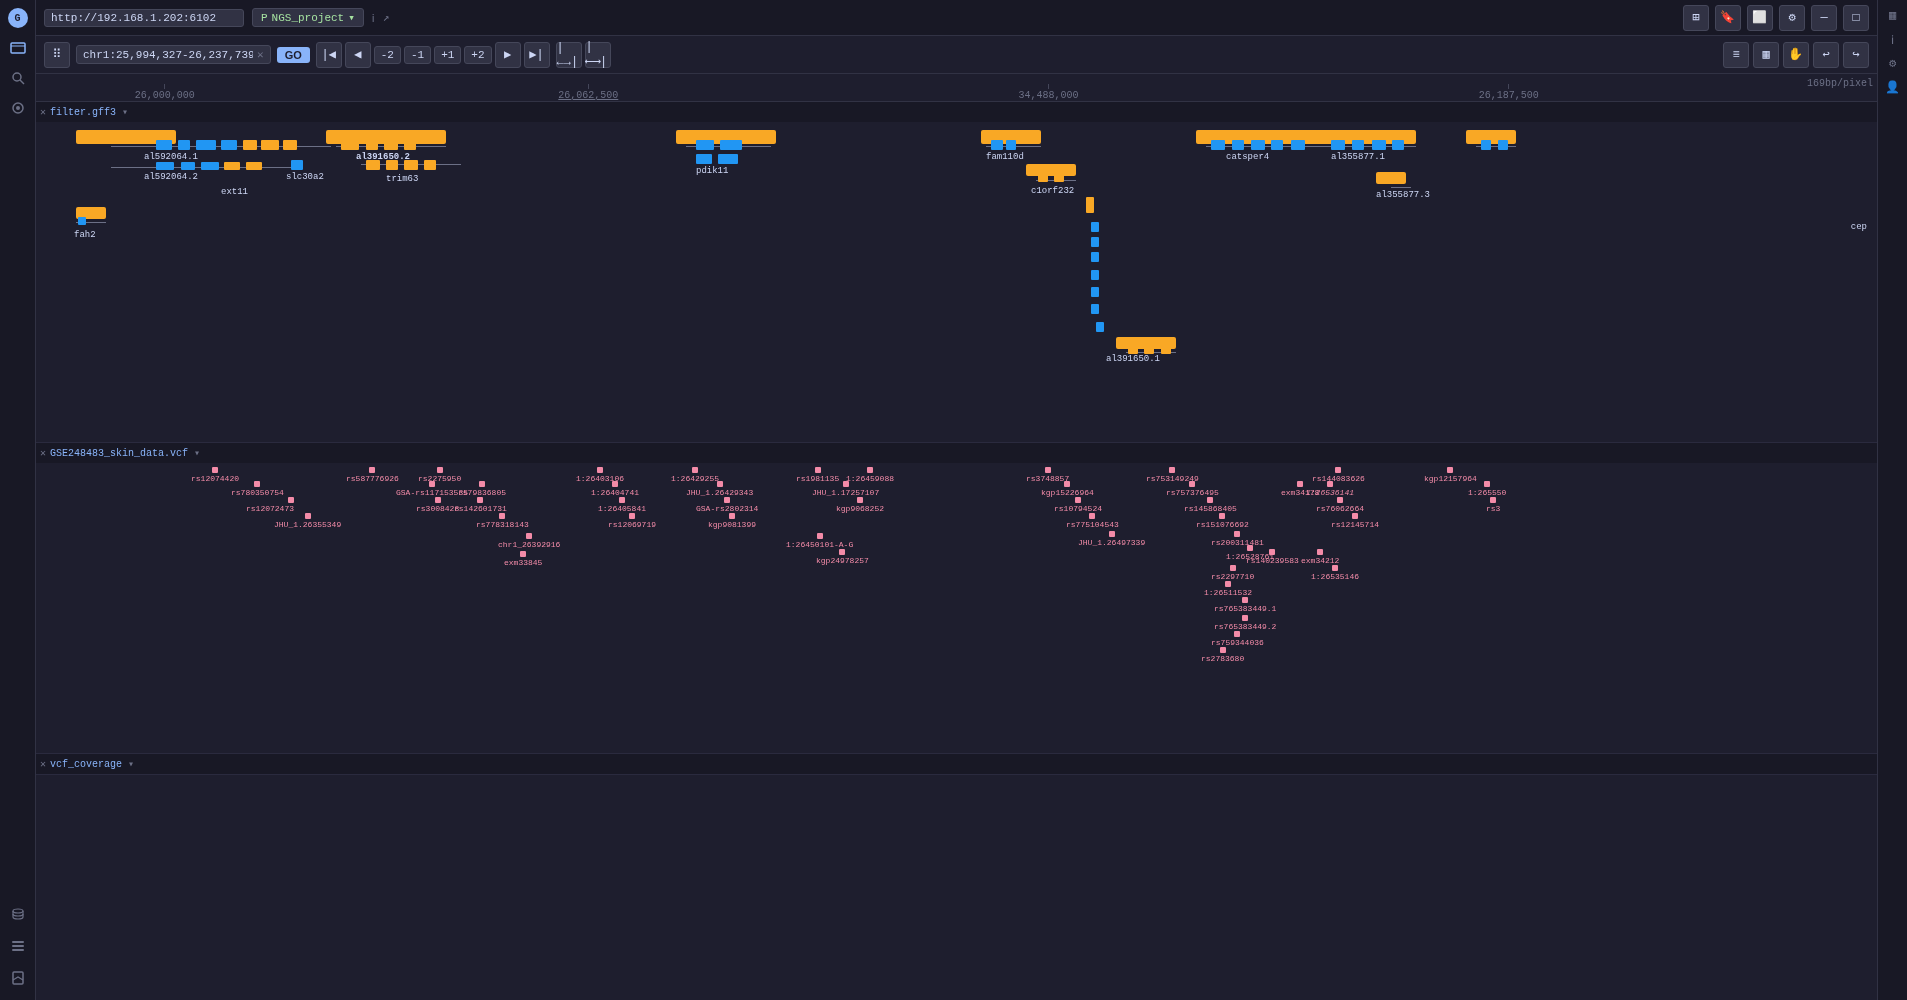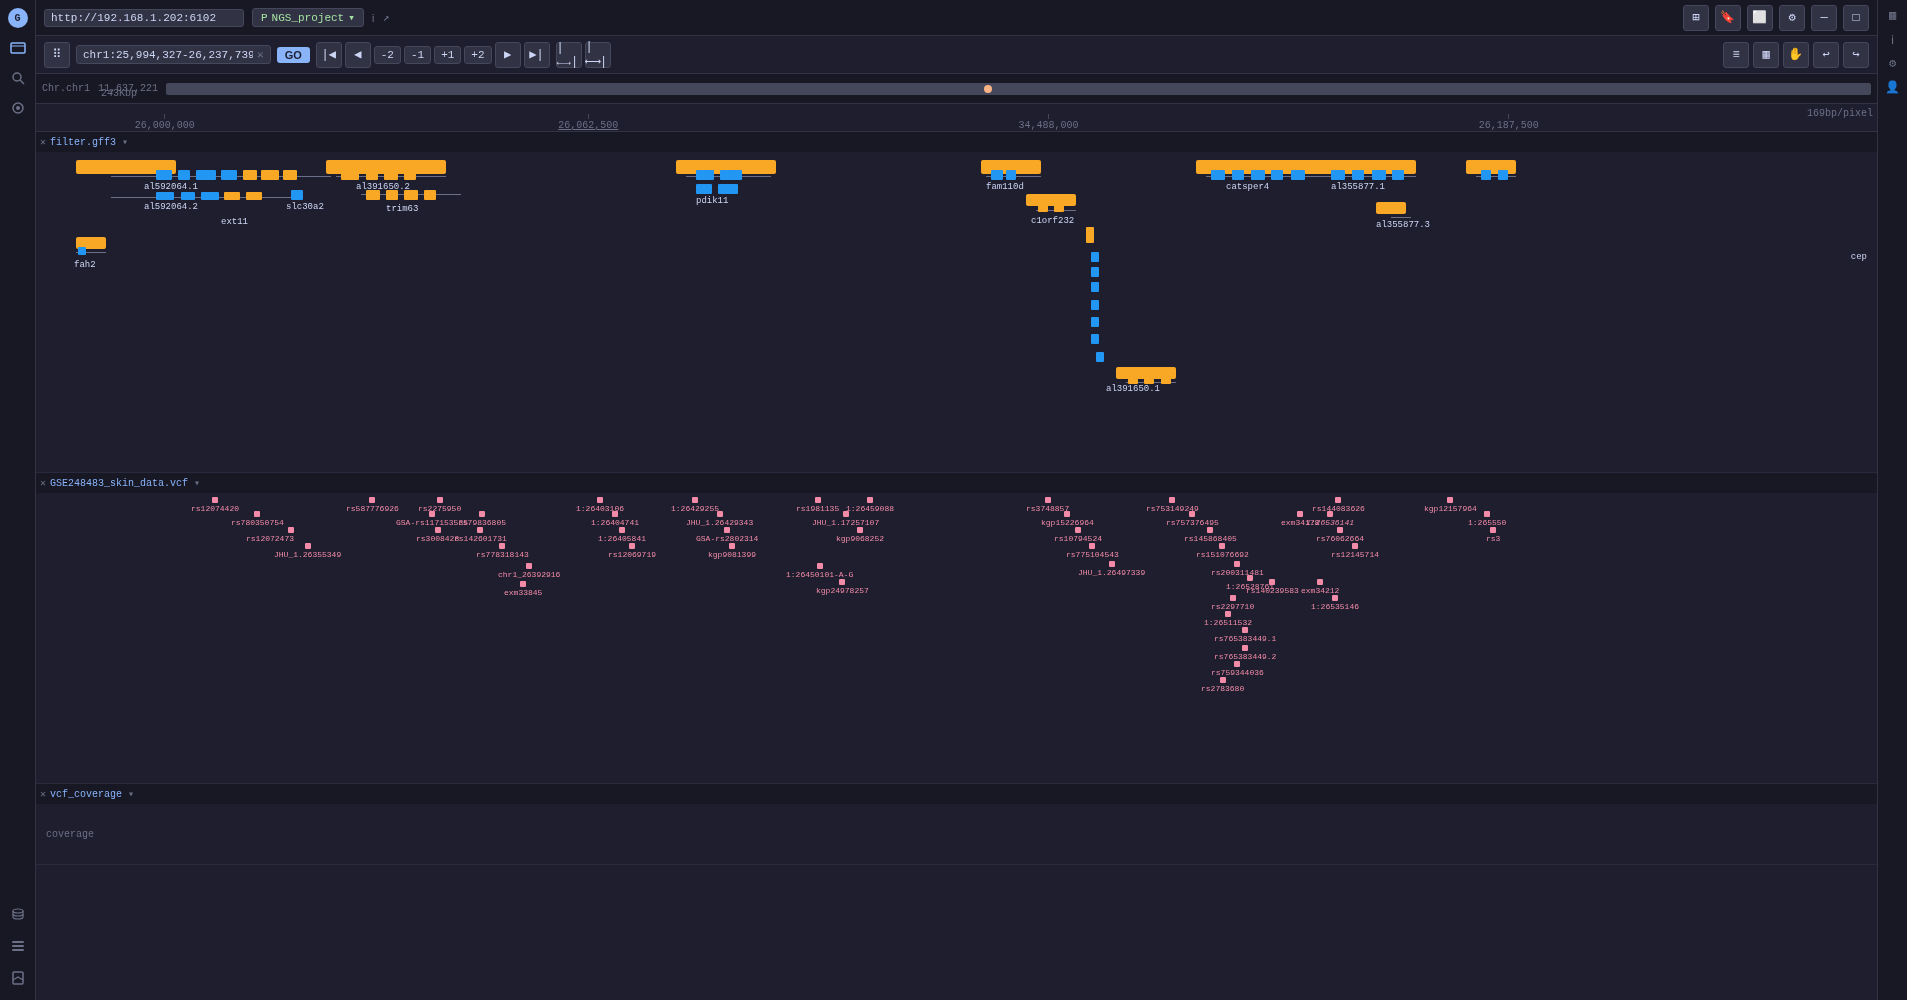--- a/index.html
+++ b/index.html
@@ -448,28 +448,20 @@
 
     <div style="display:flex; gap:4px; align-items:center;">
       <div class="nav-icon-btn">≡</div>
       <div class="nav-icon-btn">▦</div>
       <div class="nav-icon-btn">✋</div>
       <div class="nav-icon-btn">↩</div>
       <div class="nav-icon-btn">↪</div>
     </div>
   </div>
 
-  <div class="chrom-overview">
-    <span class="chrom-label">Chr.chr1</span>
-    <span class="chrom-label">11,637,221</span>
-    <div class="chrom-bar">
-      <div class="chrom-marker" style="left: 48%;"></div>
-    </div>
-    <span class="kbp-label">243Kbp</span>
-  </div>
 
   <div class="scale-ruler">
     <span class="scale-tick" style="left: 7%;">26,000,000</span>
     <span class="scale-tick" style="left: 30%; text-decoration: underline;">26,062,500</span>
     <span class="scale-tick" style="left: 55%;">34,488,000</span>
     <span class="scale-tick" style="left: 80%;">26,187,500</span>
     <span class="pixel-label">169bp/pixel</span>
   </div>
 
   <div class="tracks-container">
@@ -506,21 +498,21 @@
 
         <div style="position:absolute; left:255px; top:38px; width:12px; height:10px; background:#2196f3; border-radius:1px;"></div>
         <span style="position:absolute; left:250px; top:50px; font-size:9px; color:#cdd6f4;">slc30a2</span>
 
         <div style="position:absolute; left:290px; top:8px; width:120px; height:14px; background:#f9a825; border-radius:2px;"></div>
         <div style="position:absolute; left:300px; top:24px; width:110px; height:1px; background:#6c7086;"></div>
         <div style="position:absolute; left:305px; top:18px; width:18px; height:10px; background:#f9a825; border-radius:1px;"></div>
         <div style="position:absolute; left:330px; top:18px; width:12px; height:10px; background:#f9a825; border-radius:1px;"></div>
         <div style="position:absolute; left:348px; top:18px; width:14px; height:10px; background:#f9a825; border-radius:1px;"></div>
         <div style="position:absolute; left:368px; top:18px; width:12px; height:10px; background:#f9a825; border-radius:1px;"></div>
-        <span style="position:absolute; left:320px; top:30px; font-size:9px; color:#cdd6f4;">al391650.2</span>
+        <span style="position:absolute; left:320px; top:30px; font-size:9px; color:#cdd6f4;font-weight:bold;">al391650.2</span>
 
         <div style="position:absolute; left:325px; top:42px; width:100px; height:1px; background:#6c7086;"></div>
         <div style="position:absolute; left:330px; top:38px; width:14px; height:10px; background:#f9a825; border-radius:1px;"></div>
         <div style="position:absolute; left:350px; top:38px; width:12px; height:10px; background:#f9a825; border-radius:1px;"></div>
         <div style="position:absolute; left:368px; top:38px; width:14px; height:10px; background:#f9a825; border-radius:1px;"></div>
         <div style="position:absolute; left:388px; top:38px; width:12px; height:10px; background:#f9a825; border-radius:1px;"></div>
         <span style="position:absolute; left:350px; top:52px; font-size:9px; color:#cdd6f4;">trim63</span>
 
         <div style="position:absolute; left:40px; top:85px; width:30px; height:12px; background:#f9a825; border-radius:2px;"></div>
         <div style="position:absolute; left:40px; top:100px; width:30px; height:1px; background:#6c7086;"></div>
@@ -834,23 +826,20 @@
       </div>
     </div>
 
     <div class="track">
       <div class="track-header">
         <span class="track-close">✕</span>
         <span class="track-name">
           vcf_coverage <span class="caret">▾</span>
         </span>
       </div>
-      <div class="coverage-track-area">
-        <span class="coverage-label-text">coverage</span>
-      </div>
     </div>
 
   </div>
 </div>
 
 <div class="right-toolbar">
   <div class="right-icon">▦</div>
   <div class="right-icon">ℹ</div>
   <div class="right-icon">⚙</div>
   <div class="right-icon">👤</div>

